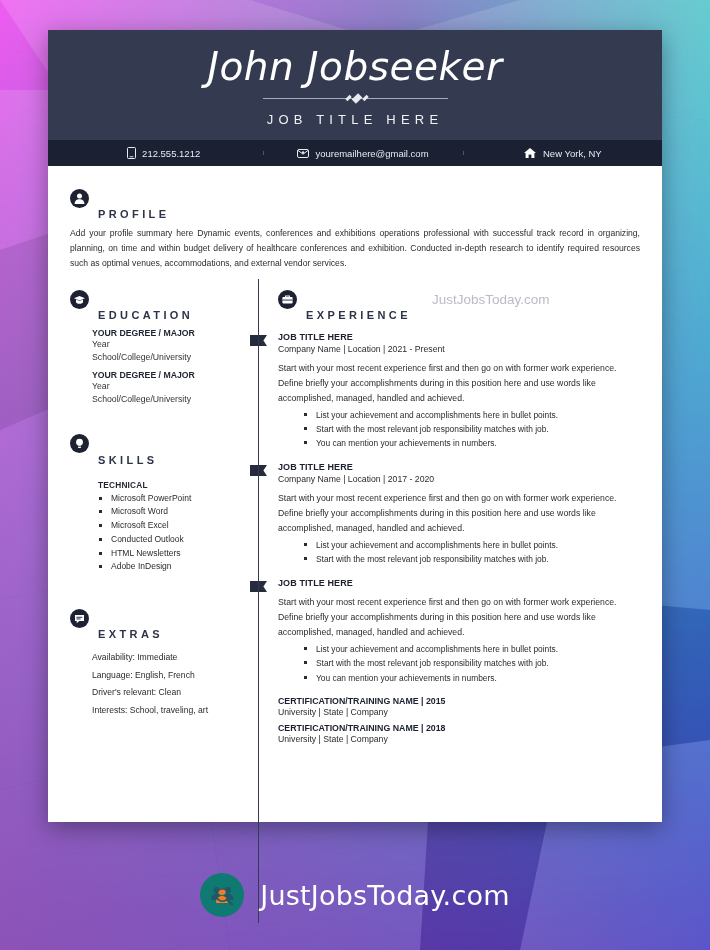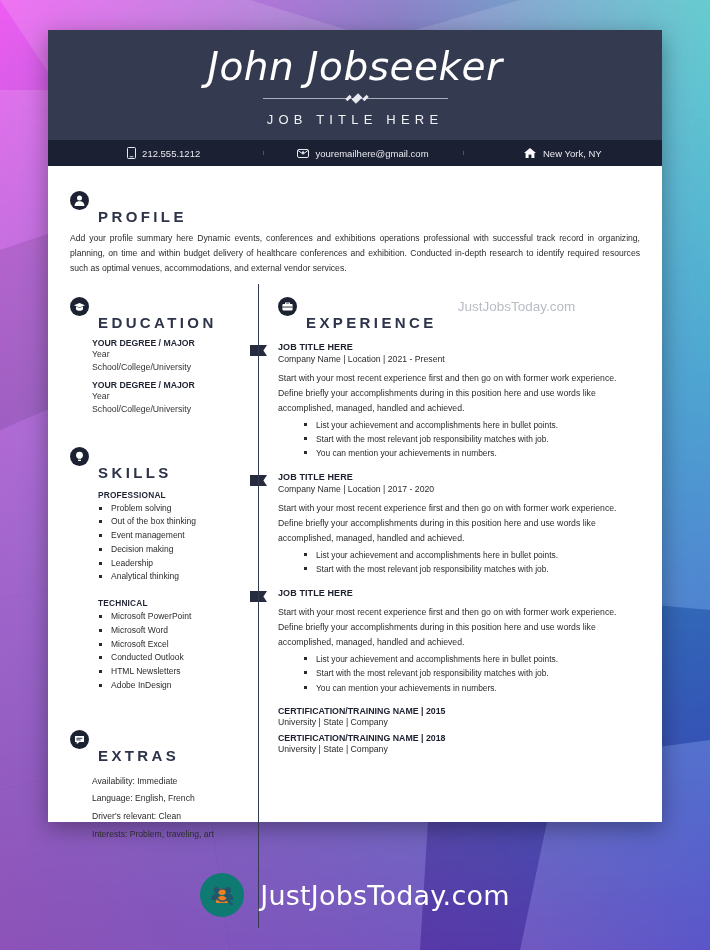--- a/index.html
+++ b/index.html
@@ -86,21 +86,21 @@
 
   
   .sec { display:flex; align-items:center; gap:9px; }
   .sec .ico {
     width:19px; height:19px; border-radius:50%;
     background:#1d2233; flex:0 0 19px;
     display:flex; align-items:center; justify-content:center;
   }
   .sec .ico svg { display:block; }
   .sec h2 {
-    font-size:15px; font-weight:700; letter-spacing:3.4px;
+    font-size:11px; font-weight:700; letter-spacing:3.4px;
     color:#2d3348; text-transform:uppercase;margin-top:32px;
   }
   .sec .watermark {
     font-size:13.5px; color:#b9bcc4; letter-spacing:0; margin-left:12px; font-weight:400;
   }
 
   .ptext {
     font-size:8.6px; line-height:1.75; color:#2b2b2b;
     text-align:justify; margin-top:6px;
   }
@@ -308,31 +308,20 @@
             <span class="ico">
               <svg width="13" height="13" viewBox="0 0 13 13">
                   <circle cx="6.5" cy="5.2" r="3.4" fill="#fff"></circle>
                   <rect x="5.1" y="8.4" width="2.8" height="1" fill="#fff"></rect>
                   <rect x="5.1" y="10" width="2.8" height="1" fill="#fff"></rect>
                 </svg>
             </span>
             <h2>SKILLS</h2>
           </div>
 
-          <div class="skillgrp">
-            <div class="gh">PROFESSIONAL</div>
-            <ul>
-              <li>Problem solving</li>
-              <li>Out of the box thinking</li>
-              <li>Event management</li>
-              <li>Decision making</li>
-              <li>Leadership</li>
-              <li>Analytical thinking</li>
-            </ul>
-          </div>
 
           <div class="skillgrp" style="margin-top:14px;">
             <div class="gh">TECHNICAL</div>
             <ul>
               <li>Microsoft PowerPoint</li>
               <li>Microsoft Word</li>
               <li>Microsoft Excel</li>
               <li>Conducted Outlook</li>
               <li>HTML Newsletters</li>
               <li>Adobe InDesign</li>
@@ -348,21 +337,21 @@
                   <rect x="3.4" y="4.8" width="6" height="0.9" fill="#1d2233"></rect>
                   <rect x="3.4" y="6.5" width="4.2" height="0.9" fill="#1d2233"></rect>
                 </svg>
             </span>
             <h2>EXTRAS</h2>
           </div>
           <div class="extras">
             <div>Availability: Immediate</div>
             <div>Language: English, French</div>
             <div>Driver's relevant: Clean</div>
-            <div>Interests: Problem, traveling, art</div>
+            <div>Interests: School, traveling, art</div>
           </div>
         </div>
 
       </div>
     </div>
 
     <div class="col-right">
       <div class="rc">
 
         <div style="margin-top:6px;">

